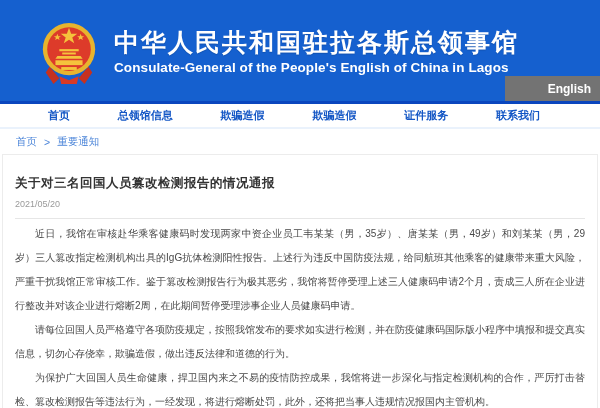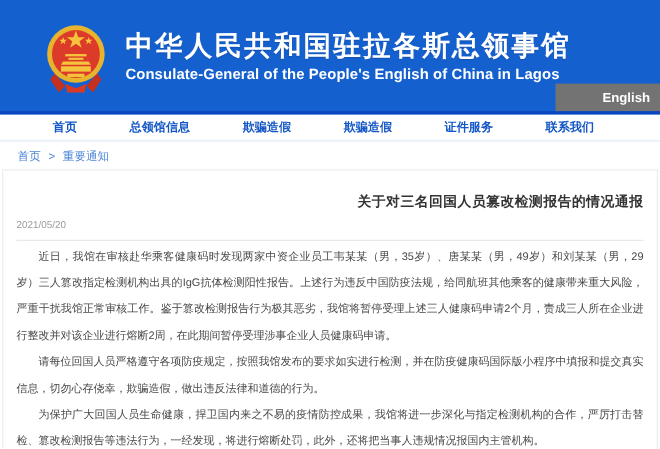--- a/index.html
+++ b/index.html
@@ -27,21 +27,21 @@
 
   
   .breadcrumb { height:25px; display:flex; align-items:center; padding-left:16px;
     background:#fff; font-size:10.5px; color:#4d86d9; }
   .breadcrumb span { margin-right:7px; }
   .crumb { cursor:pointer; }
 
   
   .content { margin:0 2px; height:281px; background:#fff;
     border:1px solid #ececec; border-bottom:none; padding:20px 12px 0; }
-  .article-title { text-align:right; color:#333; font-weight:bold; font-size:12.5px;
+  .article-title { text-align:left; color:#333; font-weight:bold; font-size:12.5px;
     letter-spacing:0.5px; }
   .article-date { text-align:left; color:#9a9a9a; font-size:9px; margin-top:7px; }
   .rule { border:none; border-top:1px solid #e6e6e6; margin:9px 0 0; }
   .body-text { margin-top:3px; }
   .body-text p { color:#484848; font-size:10px; line-height:24px;
     text-align:justify; text-indent:2em; }
 </style>
 </head>
 <body>
 

